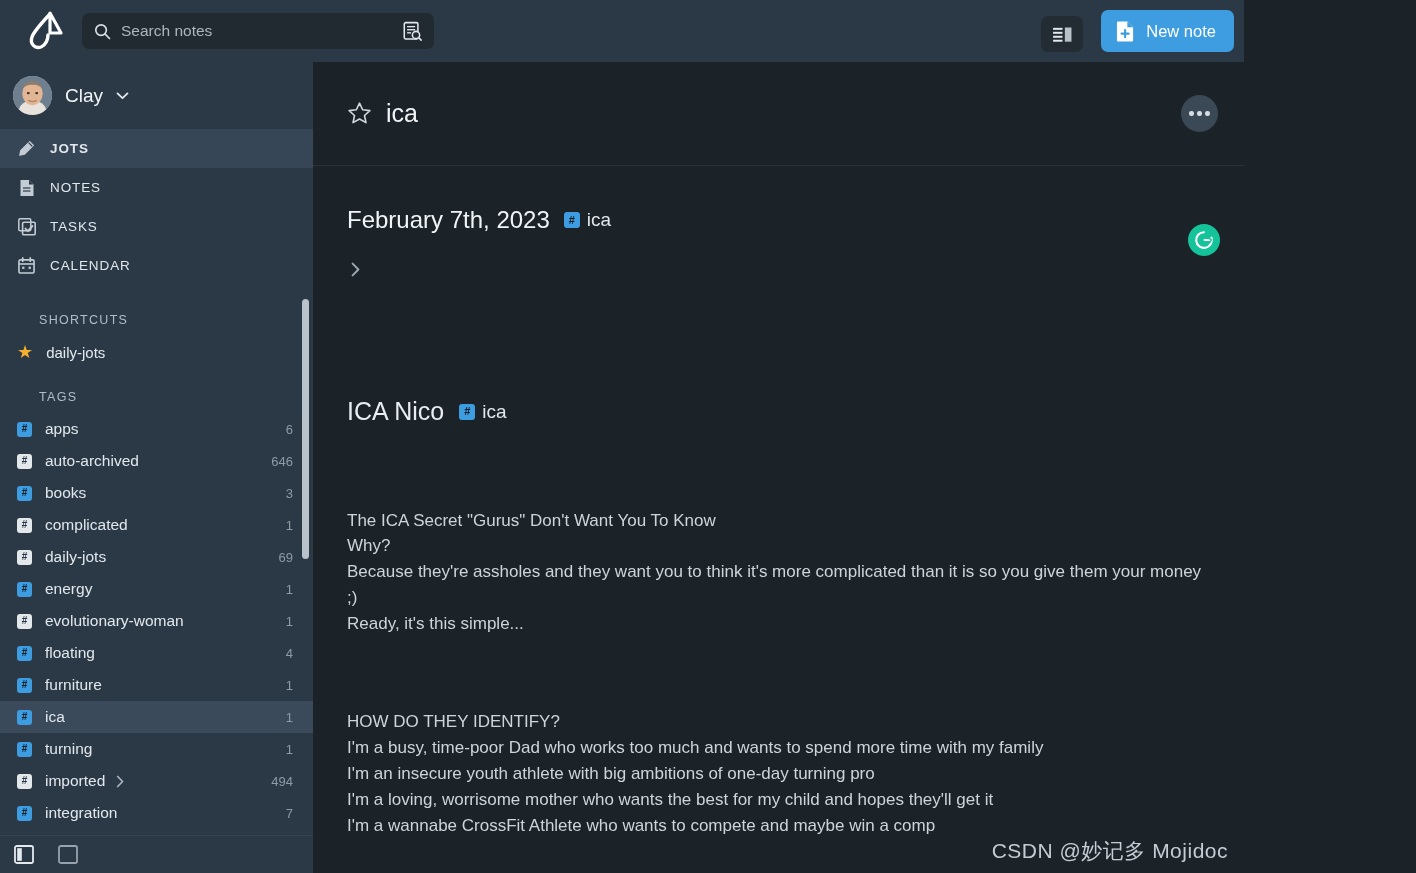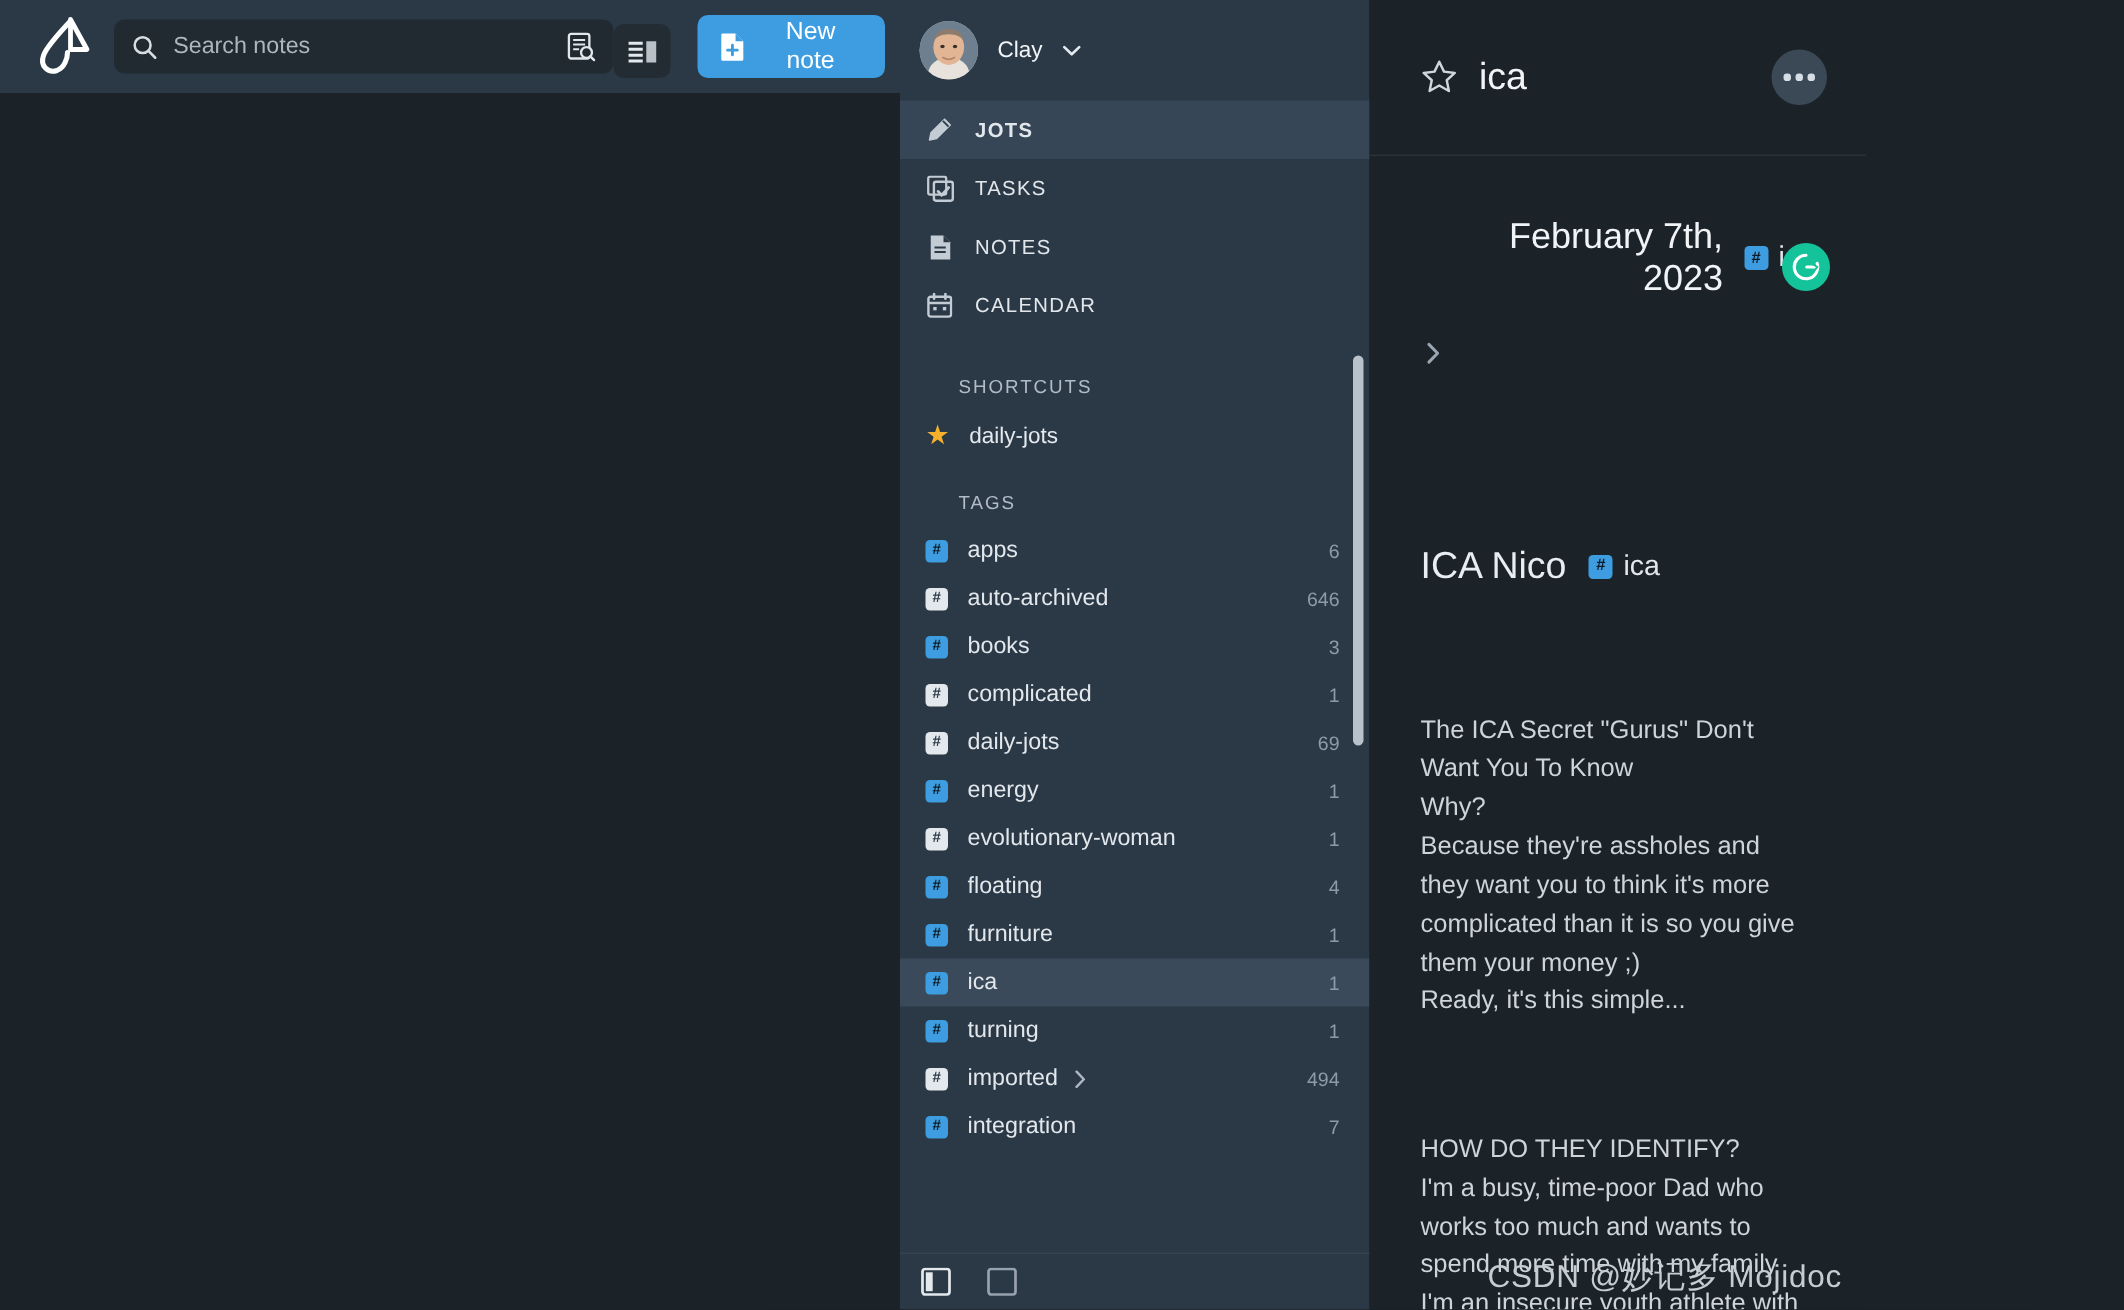--- a/index.html
+++ b/index.html
@@ -3,21 +3,21 @@
 <meta charset="utf-8">
 <style>
   * { margin:0; padding:0; box-sizing:border-box; }
   html,body { width:1416px; height:873px; overflow:hidden; }
   body {
     background:#1b2228;
     font-family:"Liberation Sans", sans-serif;
     color:#dfe4e8;
     -webkit-font-smoothing:antialiased;
   }
-  #app { position:relative; width:1244px; height:873px; display:flex; flex-direction:row; }
+  #app { position:relative; width:1244px; height:873px; display:flex; flex-direction:column; }
 
   
   .topbar {
     height:62px; flex:0 0 62px; background:#2b3947;
     display:flex; align-items:center; position:relative; z-index:10;
   }
   .logo-wrap { width:92px; display:flex; align-items:center; justify-content:center; }
   .logo { width:36px; height:40px; }
 
   .search-box {
@@ -52,21 +52,21 @@
   }
   .user-row {
     height:67px; flex:0 0 67px; display:flex; align-items:center;
     padding-left:13px; gap:13px; cursor:pointer;
   }
   .avatar {
     width:39px; height:39px; border-radius:50%; overflow:hidden;
     background:#c9b9ad; position:relative; flex:0 0 39px;
   }
   .avatar .face { position:absolute; inset:0; }
-  .user-name { font-size:15px; color:#f2f5f7; }
+  .user-name { font-size:19px; color:#f2f5f7; }
   .chev-d { width:13px; height:8px; }
 
   .nav { padding-bottom:6px; }
   .nav-item {
     height:39px; display:flex; align-items:center; gap:14px;
     padding-left:17px; cursor:pointer; font-size:13.5px; letter-spacing:.9px;
     color:#e2e7ec;
   }
   .nav-item.active { background:#364657; font-weight:bold; }
   .nav-ico { width:19px; height:19px; display:flex; align-items:center; justify-content:center; }
@@ -241,39 +241,39 @@
             <svg width="17" height="17" viewBox="0 0 18 18">
               <path d="M12.4 1.6 l4 4 -9.6 9.6 -5 1 1 -5 z" fill="#c3ccd4" stroke="#c3ccd4" stroke-width="1.1" stroke-linejoin="round"></path>
               <line x1="11.2" y1="2.8" x2="15.2" y2="6.8" stroke="#2b3947" stroke-width="1.3"></line>
             </svg>
           </span>
           <span>JOTS</span>
         </div>
 
         <div class="nav-item">
           <span class="nav-ico">
-            <svg width="18" height="18" viewBox="0 0 18 18">
-              <rect x="0.8" y="0.8" width="12" height="12" rx="1.4" fill="none" stroke="#c3ccd4" stroke-width="1.5"></rect>
-              <rect x="4.6" y="4.2" width="12.6" height="12.6" rx="1.4" fill="none" stroke="#c3ccd4" stroke-width="1.6"></rect>
-              <path d="M7.4 10.6 l2.4 2.6 4.6 -5.2" fill="none" stroke="#c3ccd4" stroke-width="1.9" stroke-linecap="round" stroke-linejoin="round"></path>
-            </svg>
-          </span>
-          <span>TASKS</span>
-        </div>
-
-        <div class="nav-item">
-          <span class="nav-ico">
             <svg width="16" height="18" viewBox="0 0 16 18">
               <path d="M1.5 1 h8.5 l4.5 4.5 v11.5 h-13 z" fill="#c3ccd4"></path>
               <path d="M10 1 v4.5 h4.5" fill="#2b3947"></path>
               <line x1="4" y1="9" x2="11.5" y2="9" stroke="#2b3947" stroke-width="1.2"></line>
               <line x1="4" y1="12" x2="11.5" y2="12" stroke="#2b3947" stroke-width="1.2"></line>
             </svg>
           </span>
           <span>NOTES</span>
+        </div>
+
+        <div class="nav-item">
+          <span class="nav-ico">
+            <svg width="18" height="18" viewBox="0 0 18 18">
+              <rect x="0.8" y="0.8" width="12" height="12" rx="1.4" fill="none" stroke="#c3ccd4" stroke-width="1.5"></rect>
+              <rect x="4.6" y="4.2" width="12.6" height="12.6" rx="1.4" fill="none" stroke="#c3ccd4" stroke-width="1.6"></rect>
+              <path d="M7.4 10.6 l2.4 2.6 4.6 -5.2" fill="none" stroke="#c3ccd4" stroke-width="1.9" stroke-linecap="round" stroke-linejoin="round"></path>
+            </svg>
+          </span>
+          <span>TASKS</span>
         </div>
 
         <div class="nav-item">
           <span class="nav-ico">
             <svg width="17" height="17" viewBox="0 0 18 18">
               <rect x="1" y="3" width="16" height="14" rx="1.6" fill="none" stroke="#c3ccd4" stroke-width="1.7"></rect>
               <line x1="1" y1="7.4" x2="17" y2="7.4" stroke="#c3ccd4" stroke-width="1.7"></line>
               <line x1="5" y1="1" x2="5" y2="4.4" stroke="#c3ccd4" stroke-width="1.8" stroke-linecap="round"></line>
               <line x1="13" y1="1" x2="13" y2="4.4" stroke="#c3ccd4" stroke-width="1.8" stroke-linecap="round"></line>
               <rect x="4.4" y="10.2" width="2.4" height="2.4" fill="#c3ccd4"></rect>

